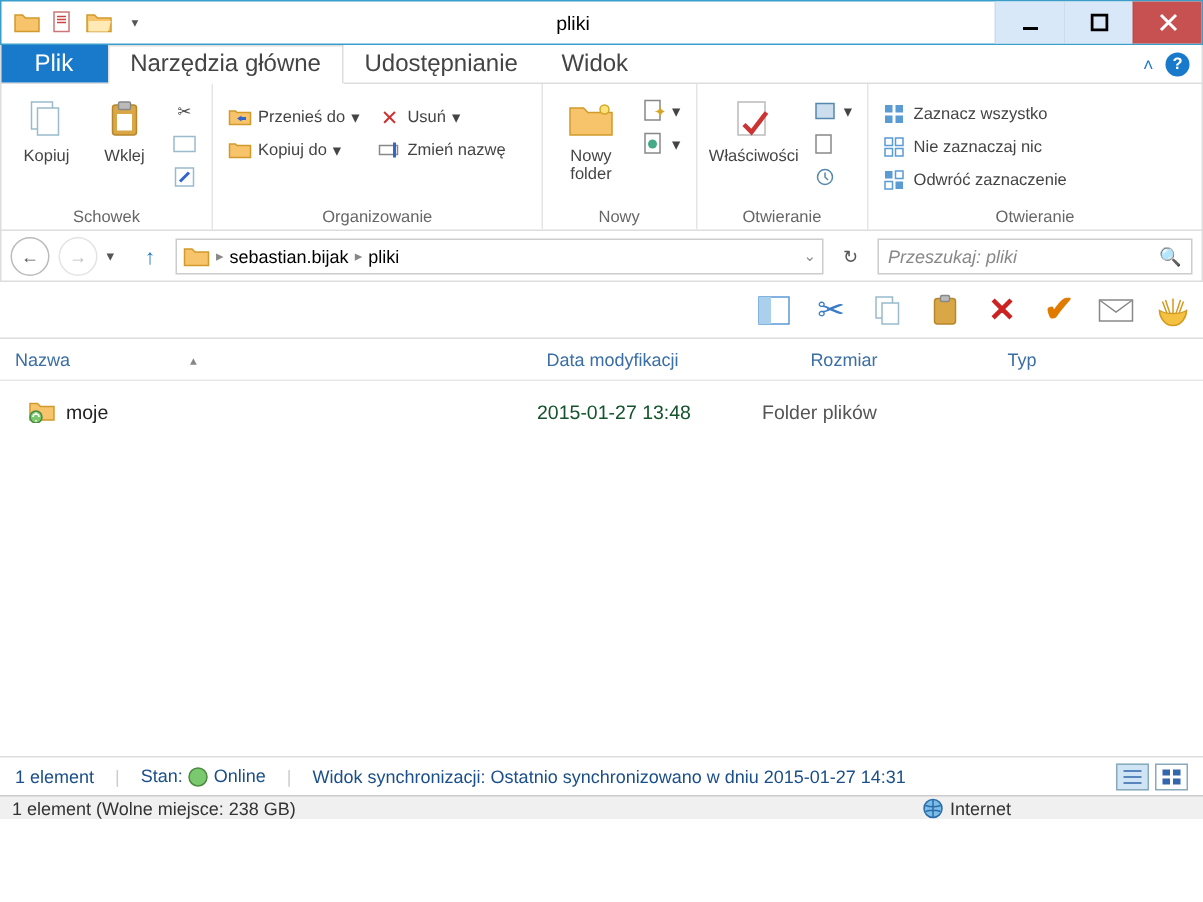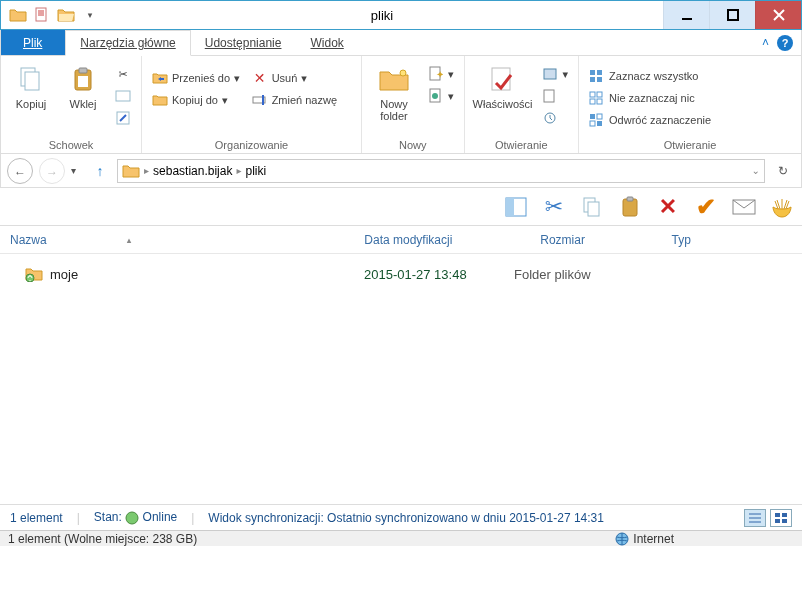--- a/index.html
+++ b/index.html
@@ -8,21 +8,21 @@
 .titlebar { height: 30px; background: linear-gradient(#fff, #fff); border: 1px solid #3a9ecb; display: flex; align-items: center; }
 .titlebar-qat { display: flex; align-items: center; gap: 2px; padding-left: 6px; }
 .qat-icon { width: 22px; height: 22px; display: flex; align-items: center; justify-content: center; }
 .titlebar-title { flex: 1; text-align: center; font-size: 13px; color: #000; }
 .window-controls { display: flex; height: 100%; }
 .win-btn { width: 46px; height: 100%; display: flex; align-items: center; justify-content: center; border-left: 1px solid rgba(0,0,0,0.05); }
 .win-btn.close { background: #c75050; color: #fff; }
 .win-btn.min, .win-btn.max { background: #d8e8f8; color: #000; }
 
 .ribbon-tabs { height: 26px; border: 1px solid #ddd; border-top: none; display: flex; align-items: stretch; background: #fff; }
-.tab { padding: 0 14px; display: flex; align-items: center; font-size: 12px; color: #444; border-right: 1px solid transparent; text-decoration: underline; }
+.tab { padding: 0 14px; display: flex; align-items: center; font-size: 16px; color: #444; border-right: 1px solid transparent; }
 .tab.file { background: #1979ca; color: #fff; padding: 0 22px; }
 .tab.active { border: 1px solid #ddd; border-bottom: 1px solid #fff; margin-bottom: -1px; background: #fff; }
 .ribbon-tabs-right { margin-left: auto; display: flex; align-items: center; gap: 8px; padding-right: 8px; }
 .help-circle { width: 16px; height: 16px; border-radius: 50%; background: #1979ca; color: #fff; font-size: 11px; display: flex; align-items: center; justify-content: center; font-weight: bold; }
 
 .ribbon { height: 98px; border: 1px solid #ddd; border-top: none; display: flex; background: #fff; }
 .ribbon-group { border-right: 1px solid #e5e5e5; display: flex; flex-direction: column; padding: 4px 6px 2px 6px; }
 .ribbon-group-body { flex: 1; display: flex; align-items: flex-start; gap: 4px; }
 .ribbon-group-label { text-align: center; font-size: 11px; color: #666; padding-top: 2px; }
 .big-btn { display: flex; flex-direction: column; align-items: center; justify-content: flex-start; width: 48px; text-align: center; font-size: 11px; color: #444; gap: 2px; padding-top: 4px; }
@@ -46,21 +46,21 @@
 .tb-icon { width: 24px; height: 24px; display: flex; align-items: center; justify-content: center; }
 
 .columns { height: 28px; border-bottom: 1px solid #e8e8e8; display: flex; align-items: center; font-size: 12px; color: #3a6ea5; gap: 40px; }
 .col { padding: 0 10px; display: flex; align-items: center; height: 100%; }
 .col.name { width: 350px; }
 .col.date { width: 150px; }
 .col.type { width: 155px; }
 .col.size { width: 100px; }
 .sort-ind { margin-left: 80px; color: #888; font-size: 9px; }
 
-.filelist { height: 250px; padding: 8px 24px; font-size: 13px; color: #222; }
+.filelist { height: 250px; padding: 8px 6px; font-size: 13px; color: #222; margin-left: 12px; }
 .file-row { display: flex; align-items: center; height: 24px; }
 .file-icon { width: 20px; margin-right: 6px; display: flex; align-items: center; justify-content: center; }
 .cell-name { width: 314px; }
 .cell-date { width: 150px; color: #14532d; }
 .cell-type { width: 155px; color: #555; }
 
 .statusbar1 { height: 26px; border-top: 1px solid #ddd; display: flex; align-items: center; padding: 12px 10px; font-size: 12px; color: #1a4f8a; gap: 14px; text-align: center; }
 .statusbar1 .divider { color: #ccc; }
 .view-toggles { margin-left: auto; display: flex; gap: 4px; }
 .view-toggle { width: 22px; height: 18px; border: 1px solid #8ab; display: flex; align-items: center; justify-content: center; }
@@ -323,20 +323,24 @@
           <path fill="#f7c36b" stroke="#d19a2b" d="M1 3h5l2 2h9v9H1z"></path>
         </svg>
       </span>
     <span class="crumb-sep">▸</span>
     <span>sebastian.bijak</span>
     <span class="crumb-sep">▸</span>
     <span>pliki</span>
     <span style="margin-left:auto;color:#888;font-size:10px">⌄</span>
   </div>
   <div class="refresh">↻</div>
+  <div class="searchbox">
+    <span>Przeszukaj: pliki</span>
+    <span class="mag">🔍</span>
+  </div>
 </div>
 
 <div class="toolbar2">
   <span class="tb-icon">
       <svg width="22" height="20">
         <rect x="1" y="1" width="20" height="18" fill="#fff" stroke="#5a9bd4"></rect>
         <rect x="1" y="1" width="8" height="18" fill="#aad0ee"></rect>
       </svg>
     </span>
   <span class="tb-icon" style="color:#3a7cc7;font-size:22px">✂</span>

